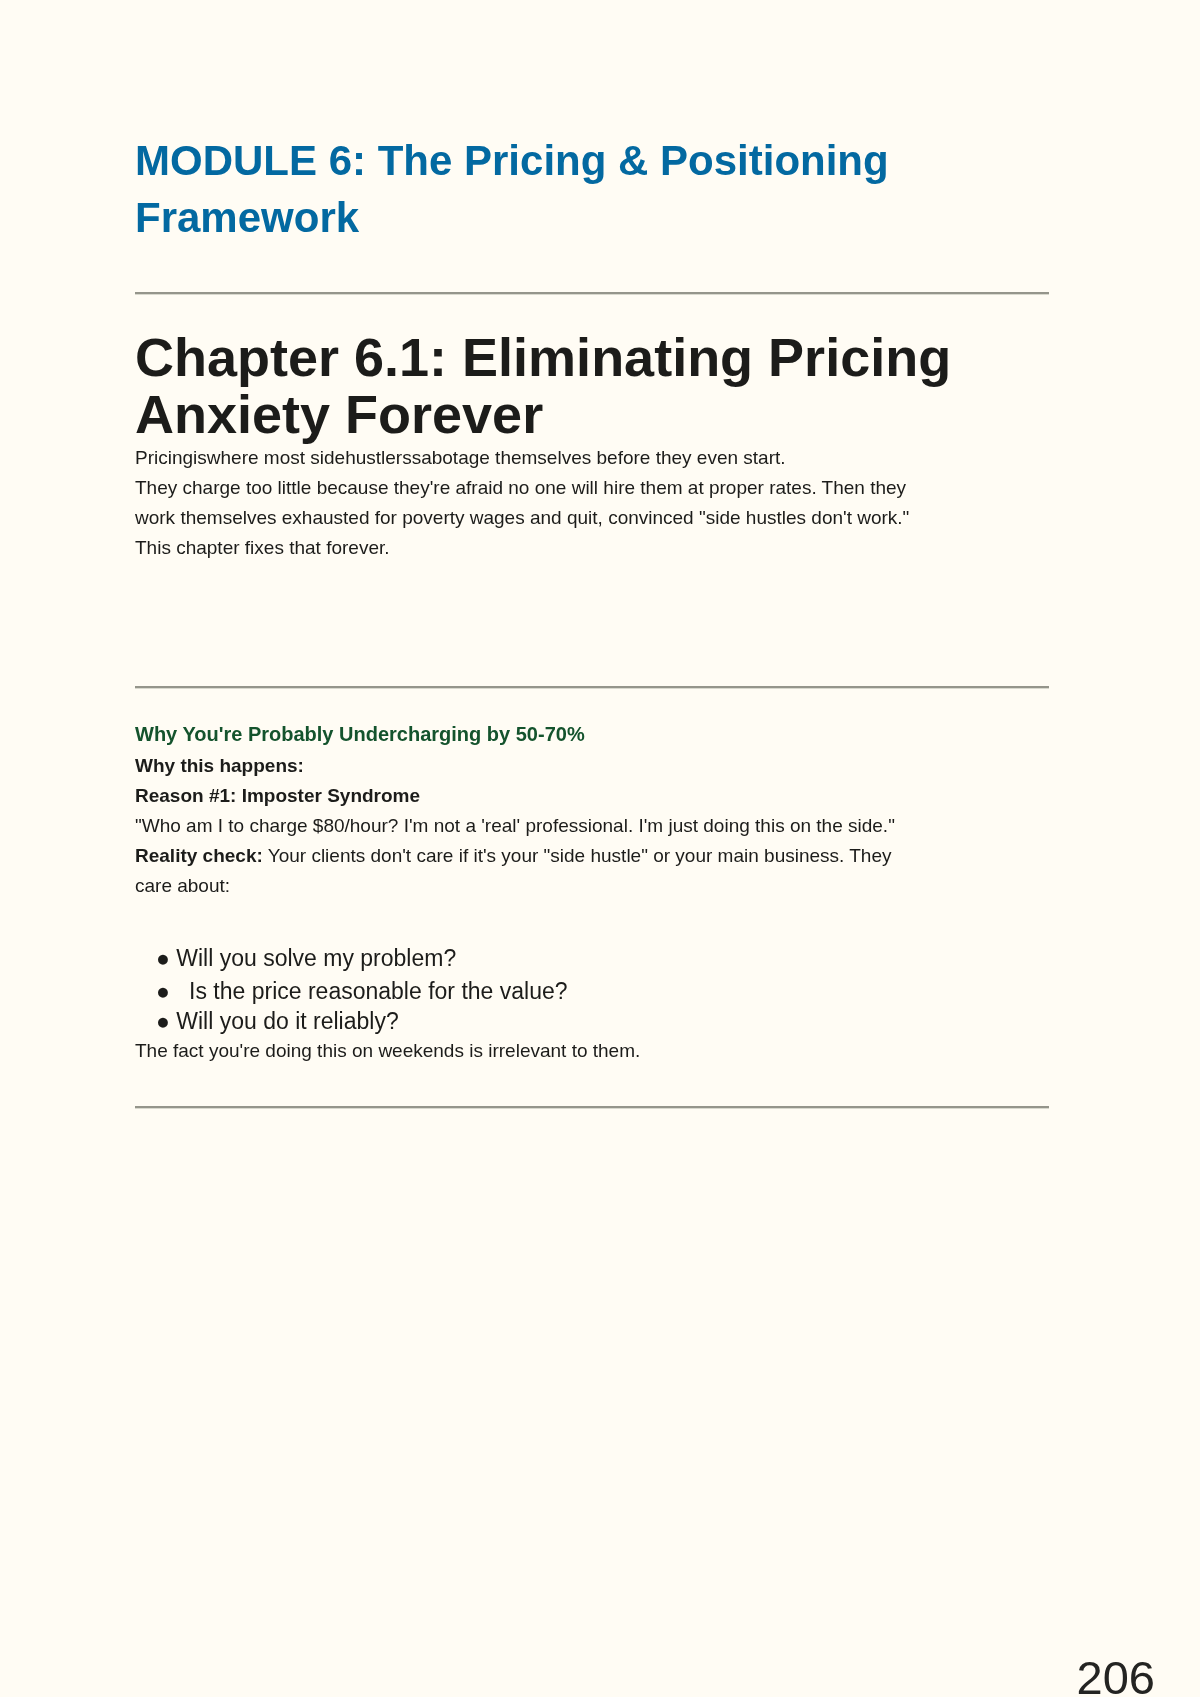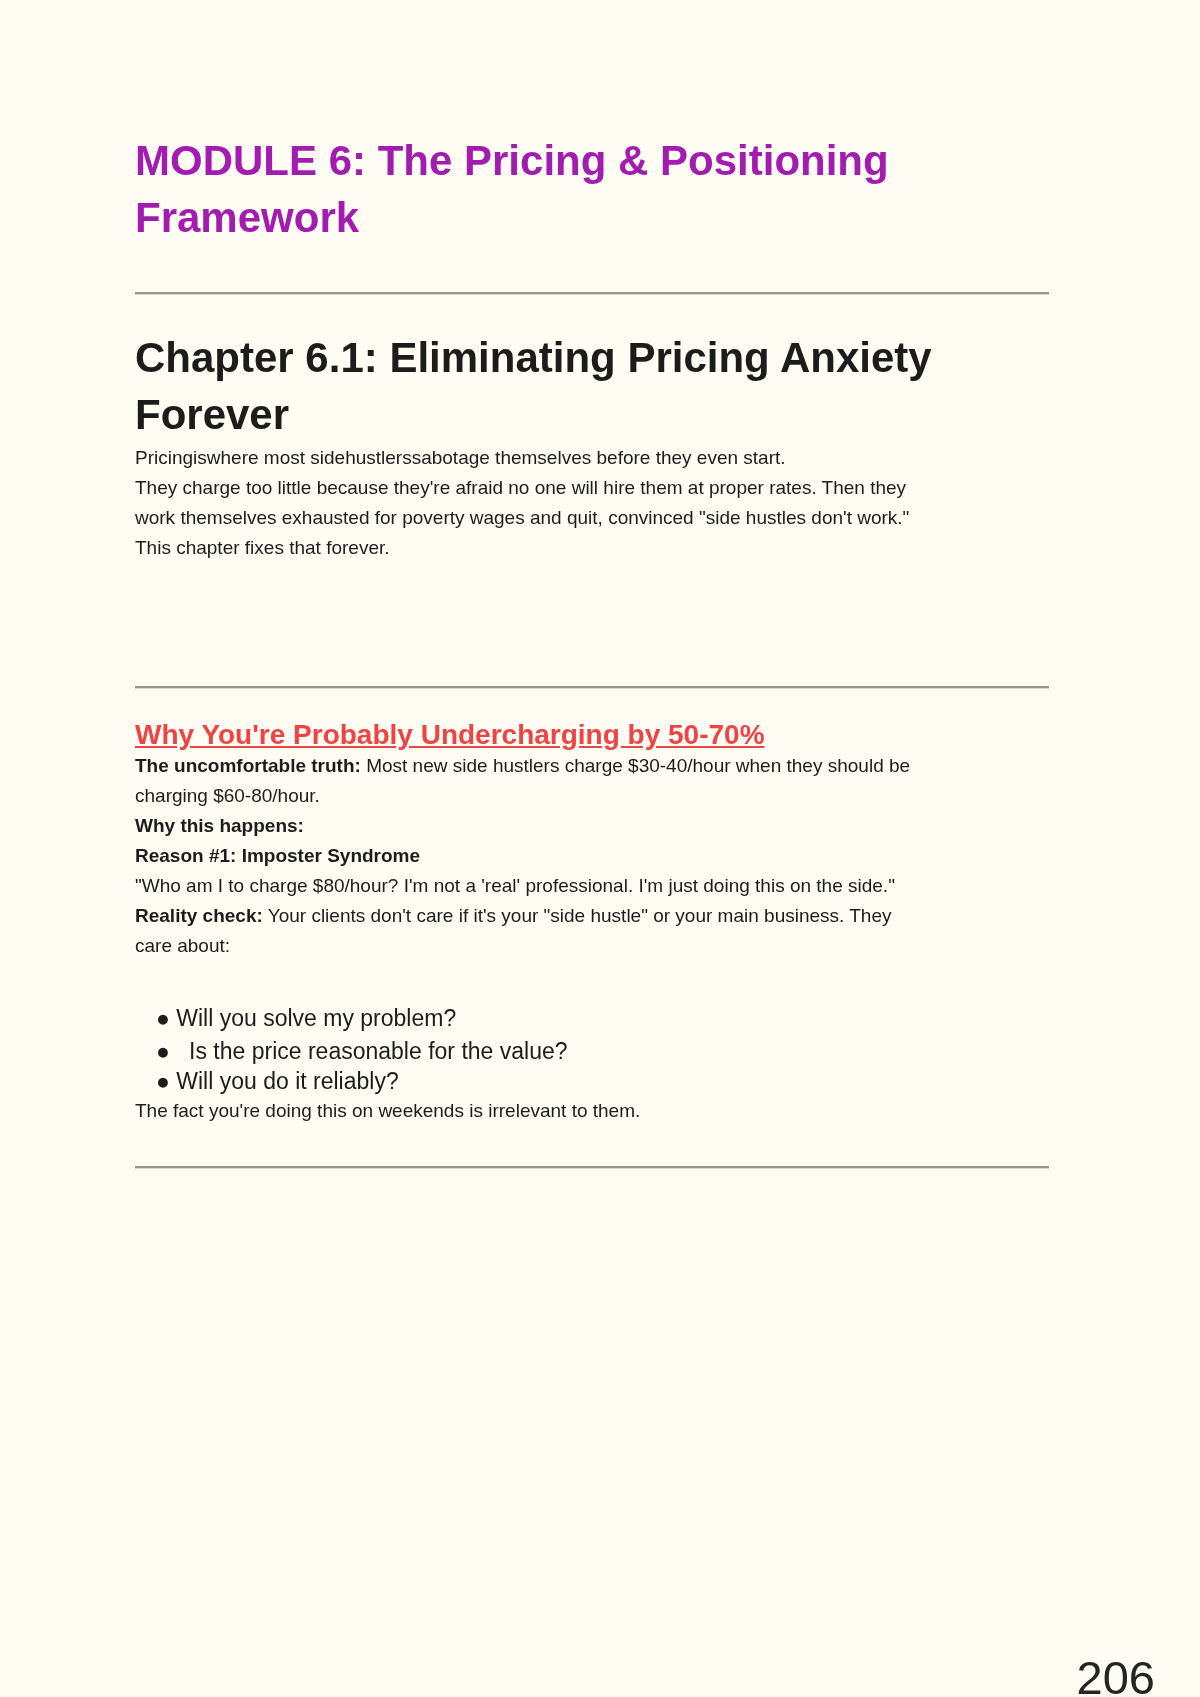--- a/index.html
+++ b/index.html
@@ -15,37 +15,36 @@
   .page {
     margin-left: 135px;
     width: 914px;
     padding-top: 132px;
   }
   h1.module-title {
     margin: 0;
     font-size: 42px;
     line-height: 57px;
     font-weight: bold;
-    color: #a21caf;
+    color: #0369a1;
     letter-spacing: 0;
   }
   h2.chapter-title {
     margin: 34px 0 0 0;
-    font-size: 42px;
+    font-size: 54px;
     line-height: 57px;
     font-weight: bold;
     color: #1C1C1A;
   }
   h3.section-heading {
     margin: 29px 0 0 0;
-    font-size: 28px;
+    font-size: 20px;
     line-height: 33px;
     font-weight: bold;
-    color: #ef4444;
-    text-decoration: underline;
+    color: #14532d;
   }
   hr.rule {
     border: none;
     border-top: 2px solid #95958B;
     border-bottom: 1px solid #D9D9CE;
     height: 0;
     width: 100%;
     margin: 0;
   }
   hr.rule-1 { margin-top: 46px; }
@@ -104,22 +103,20 @@
     <p class="body para-main">They charge too little because they're afraid no one will hire them at proper rates. Then they
 work themselves exhausted for poverty wages and quit, convinced "side hustles don't work."
 This chapter fixes that forever.</p>
   </section>
 
   <hr class="rule rule-2">
 
   <section>
     <h3 class="section-heading">Why You're Probably Undercharging by 50-70%</h3>
 
-    <p class="body truth"><b>The uncomfortable truth:</b><span> Most new side hustlers charge $30-40/hour when they should be
-charging $60-80/hour.</span></p>
 
     <p class="body why-label">Why this happens:</p>
 
     <p class="body reason-head">Reason #1: Imposter Syndrome</p>
 
     <p class="body quote-1">"Who am I to charge $80/hour? I'm not a 'real' professional. I'm just doing this on the side."</p>
 
     <p class="body reality"><b>Reality check:</b><span> Your clients don't care if it's your "side hustle" or your main business. They
 care about:</span></p>
 

